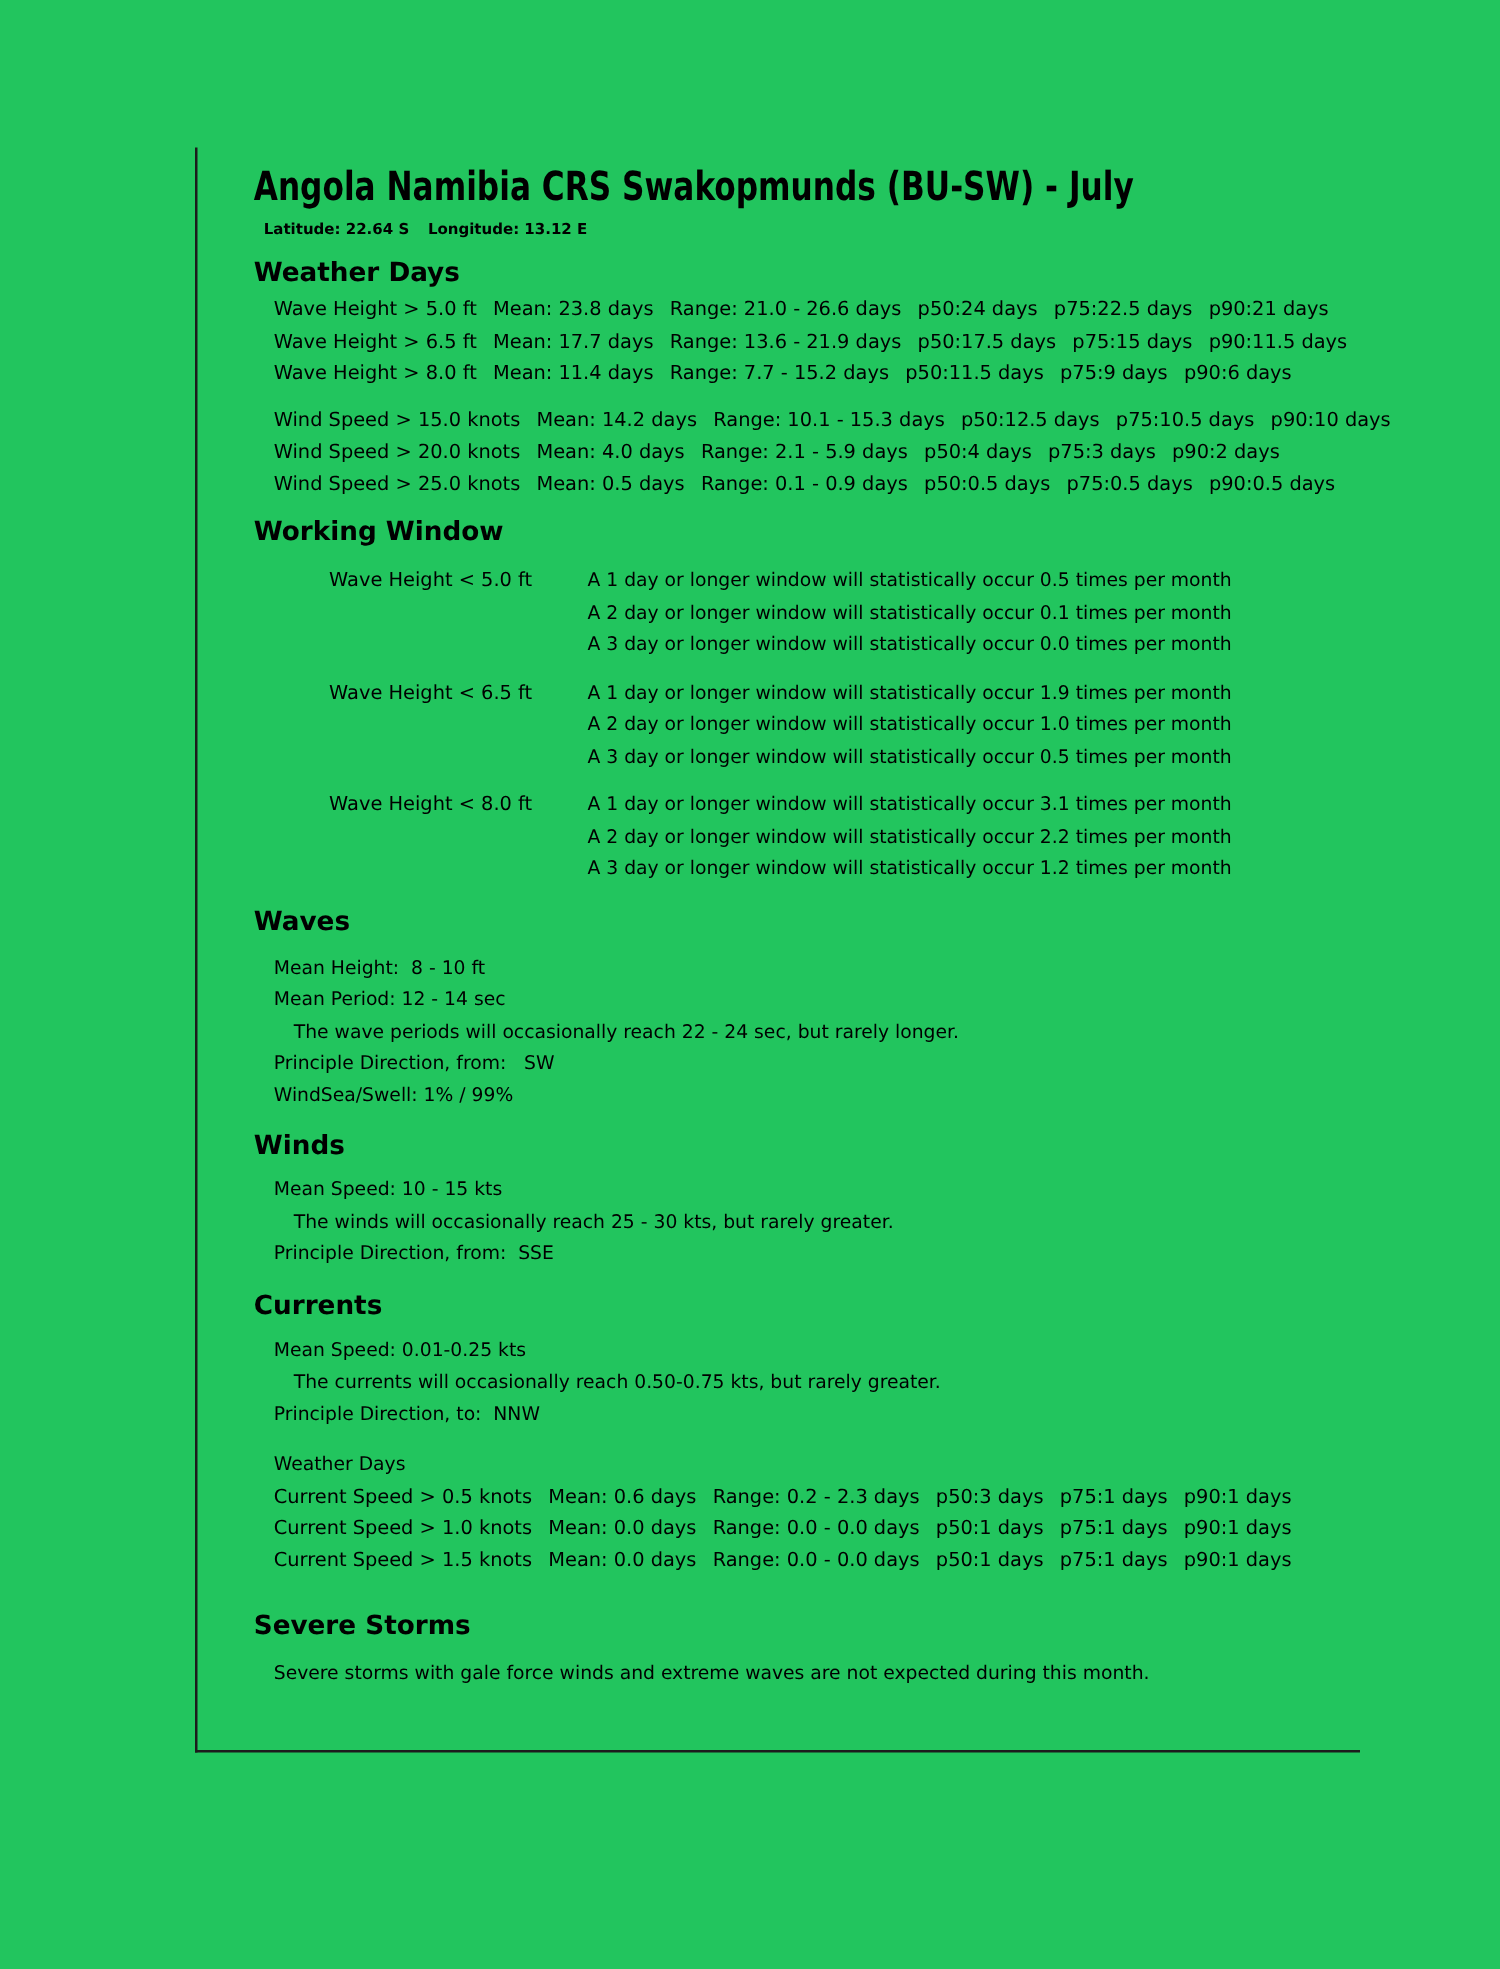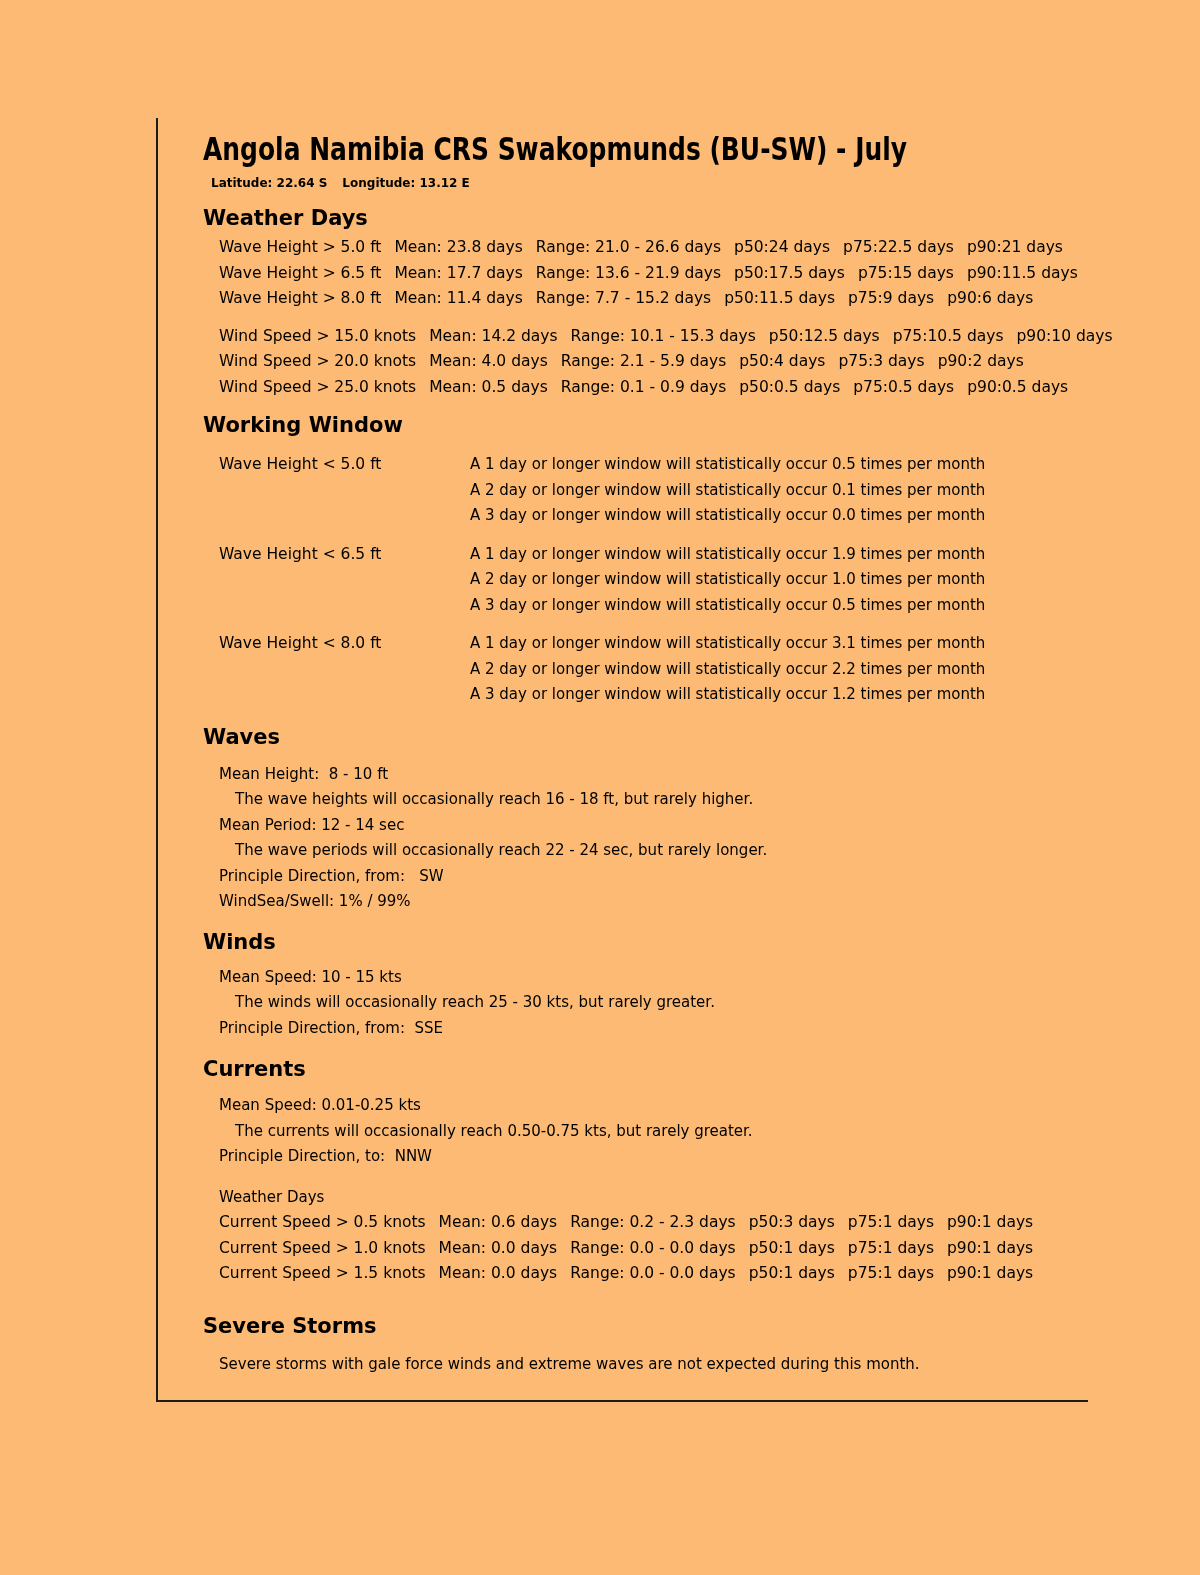--- a/index.html
+++ b/index.html
@@ -6,21 +6,21 @@
     margin: 0;
     padding: 0;
     background: #ffffff;
     font-family: "DejaVu Sans", "Liberation Sans", sans-serif;
     color: #000000;
   }
   .canvas {
     position: relative;
     width: 1200px;
     height: 1575px;
-    background: #fdba74;
+    background: #22c55e;
     overflow: hidden;
   }
   .frame {
     position: absolute;
     left: 156px;
     top: 118px;
     width: 930px;
     height: 1282px;
     border-left: 2px solid #1c1c1c;
     border-bottom: 2px solid #1c1c1c;
@@ -78,20 +78,21 @@
     padding-left: 16px;
     margin-bottom: 13px;
   }
   .ww-group.last { margin-bottom: 0; }
   .ww-label {
     flex: none;
     width: 251px;
     font-size: 15.5px;
     line-height: 25.5px;
     white-space: pre-wrap;
+    text-align: center;
   }
   .ww-lines { flex: 1; }
   .line {
     font-size: 15px;
     line-height: 25.5px;
     white-space: pre-wrap;
   }
   .section-lines { padding-left: 16px; }
   .line.sub { padding-left: 16px; }
   .sub-heading-gap { margin-top: 15px; }
@@ -193,21 +194,20 @@
       <div class="ww-lines">
         <div class="line">A 1 day or longer window will statistically occur 3.1 times per month</div>
         <div class="line">A 2 day or longer window will statistically occur 2.2 times per month</div>
         <div class="line">A 3 day or longer window will statistically occur 1.2 times per month</div>
       </div>
     </div>
 
     <h2 class="h2-waves">Waves</h2>
     <div class="section-lines">
       <div class="line">Mean Height:  8 - 10 ft</div>
-      <div class="line sub">The wave heights will occasionally reach 16 - 18 ft, but rarely higher.</div>
       <div class="line">Mean Period: 12 - 14 sec</div>
       <div class="line sub">The wave periods will occasionally reach 22 - 24 sec, but rarely longer.</div>
       <div class="line">Principle Direction, from:   SW</div>
       <div class="line">WindSea/Swell: 1% / 99%</div>
     </div>
 
     <h2 class="h2-winds">Winds</h2>
     <div class="section-lines">
       <div class="line">Mean Speed: 10 - 15 kts</div>
       <div class="line sub">The winds will occasionally reach 25 - 30 kts, but rarely greater.</div>

